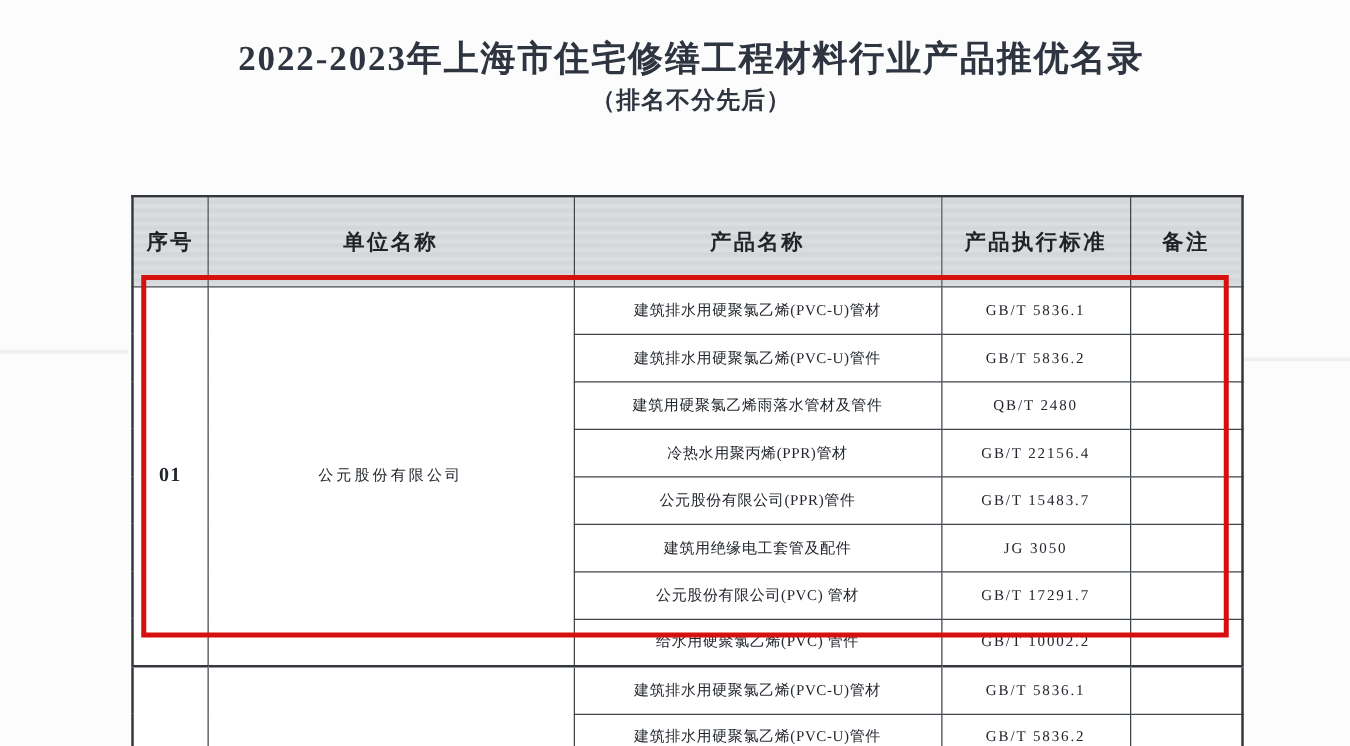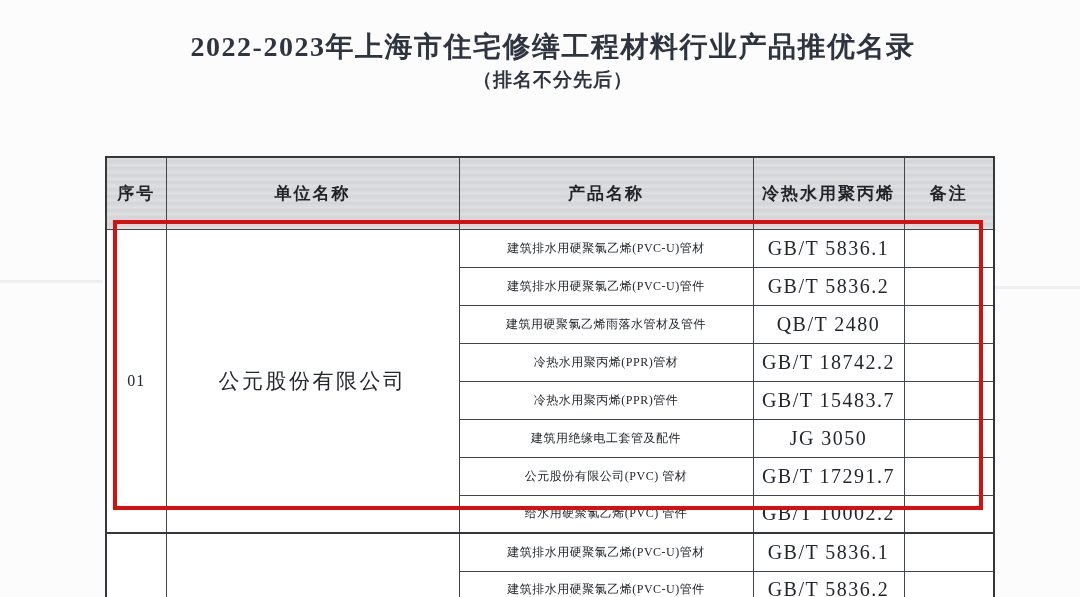--- a/index.html
+++ b/index.html
@@ -52,24 +52,24 @@
   }
   table.products { border: 2.2px solid #34383d; }
   thead th {
     height: 72px;
     background: repeating-linear-gradient(180deg, #dfe1e3 0px, #d2d4d7 3px, #dcdee0 7px);
     font-size: 17px; font-weight: bold; letter-spacing: 2px;
     border-bottom: 2.2px solid #34383d;
     color: #1f2327;
   }
   tbody tr { height: 38px; }
-  td.seq-cell     { font-size: 16px; letter-spacing: 1px; }
-  td.company-cell { font-size: 21px; letter-spacing: 2.5px; }
+  td.seq-cell     { font-size: 16px; letter-spacing: 1px; font-weight: bold; }
+  td.company-cell { font-size: 12px; letter-spacing: 2.5px; }
   td.pname-cell   { font-size: 12px; letter-spacing: 0.5px; }
-  td.pstd-cell    { font-size: 20px; letter-spacing: 1.5px; }
+  td.pstd-cell    { font-size: 12px; letter-spacing: 1.5px; }
   td.remark-cell  { font-size: 15px; }
   tr.group-start td { border-top: 2.2px solid #34383d; }
 
   .highlight-box {
     position: absolute;
     left: 113px; top: 220px;
     width: 870px; height: 290px;
     border: 4px solid #d60f0f;
     z-index: 5;
     pointer-events: none;
@@ -92,21 +92,21 @@
         <col style="width:293px">
         <col style="width:294px">
         <col style="width:151px">
         <col style="width:90px">
     </colgroup>
     <thead>
       <tr>
         <th>序号</th>
         <th>单位名称</th>
         <th>产品名称</th>
-        <th>冷热水用聚丙烯</th>
+        <th>产品执行标准</th>
         <th>备注</th>
       </tr>
     </thead>
     <tbody>
       <tr>
         <td class="seq-cell" rowspan="8">01</td>
         <td class="company-cell" rowspan="8">公元股份有限公司</td>
         <td class="pname-cell">建筑排水用硬聚氯乙烯(PVC-U)管材</td>
         <td class="pstd-cell">GB/T 5836.1</td>
         <td class="remark-cell"></td>
@@ -116,25 +116,25 @@
         <td class="pstd-cell">GB/T 5836.2</td>
         <td class="remark-cell"></td>
       </tr>
       <tr>
         <td class="pname-cell">建筑用硬聚氯乙烯雨落水管材及管件</td>
         <td class="pstd-cell">QB/T 2480</td>
         <td class="remark-cell"></td>
       </tr>
       <tr>
         <td class="pname-cell">冷热水用聚丙烯(PPR)管材</td>
-        <td class="pstd-cell">GB/T 18742.2</td>
+        <td class="pstd-cell">GB/T 22156.4</td>
         <td class="remark-cell"></td>
       </tr>
       <tr>
-        <td class="pname-cell">冷热水用聚丙烯(PPR)管件</td>
+        <td class="pname-cell">公元股份有限公司(PPR)管件</td>
         <td class="pstd-cell">GB/T 15483.7</td>
         <td class="remark-cell"></td>
       </tr>
       <tr>
         <td class="pname-cell">建筑用绝缘电工套管及配件</td>
         <td class="pstd-cell">JG 3050</td>
         <td class="remark-cell"></td>
       </tr>
       <tr>
         <td class="pname-cell">公元股份有限公司(PVC) 管材</td>

